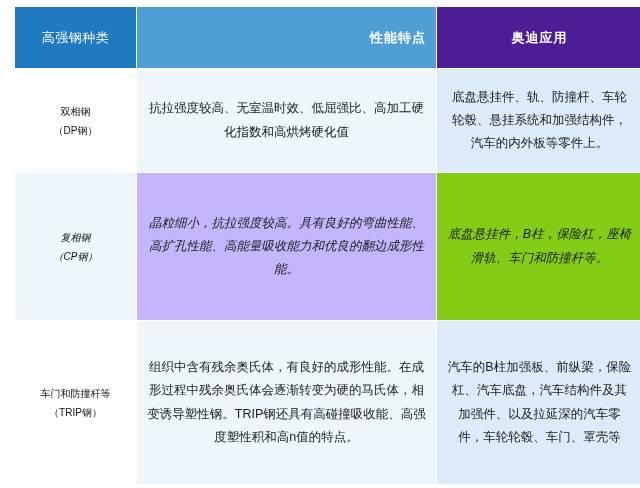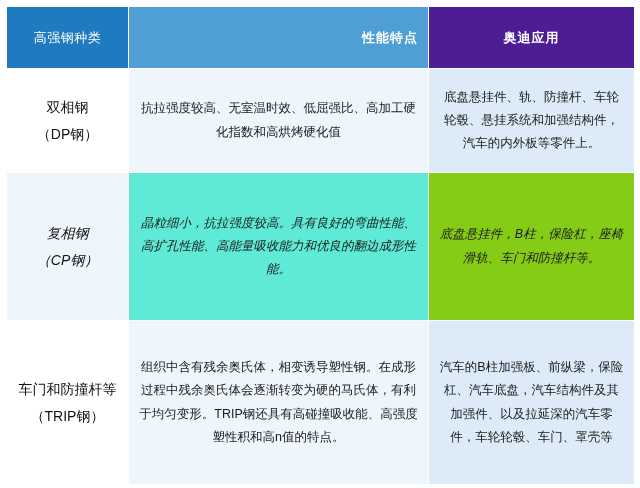--- a/index.html
+++ b/index.html
@@ -10,21 +10,21 @@
     width: 640px;
     height: 488px;
     background: #ffffff;
     font-family: "Liberation Sans", sans-serif;
     overflow: hidden;
   }
   .table-wrap {
     width: 640px;
     height: 488px;
     box-sizing: border-box;
-    padding: 6px 6px 6px 6px;
+    padding: 6px 6px 6px 14px;
     background: #ffffff;
   }
   table.steel-table {
     width: 628px;
     height: 476px;
     border-collapse: collapse;
     table-layout: fixed;
   }
   table.steel-table td,
   table.steel-table th {
@@ -63,32 +63,32 @@
 
   
   .cell {
     font-size: 12.5px;
     line-height: 1.85;
     color: #1b1b1b;
   }
   .cell-name {
     background: #ffffff;
     color: #111111;
-    font-size: 14px;
+    font-size: 10px;
     line-height: 1.9;
   }
   .cell-name.alt {
     background: #eef5fb;
   }
   .cell-desc {
     background: #eef5fb;
     text-align: center;
   }
   .cell-desc.alt {
-    background: #5eead4;
+    background: #c4b5fd;
   }
   .cell-app {
     background: #dcebf7;
     text-align: center;
   }
   .cell-app.alt {
     background: #84cc16;
   }
   .row-dp { height: 104px; }
   .row-cp { height: 148px; font-style: italic; }
@@ -128,18 +128,18 @@
           <span class="name-line">（CP钢）</span>
         </td>
         <td class="cell cell-desc alt">晶粒细小，抗拉强度较高。具有良好的弯曲性能、高扩孔性能、高能量吸收能力和优良的翻边成形性能。</td>
         <td class="cell cell-app alt">底盘悬挂件，B柱，保险杠，座椅滑轨、车门和防撞杆等。</td>
       </tr>
       <tr class="row-trip">
         <td class="cell cell-name">
           <span class="name-line">车门和防撞杆等</span>
           <span class="name-line">（TRIP钢）</span>
         </td>
-        <td class="cell cell-desc">组织中含有残余奥氏体，相变诱导塑性钢。在成形过程中残余奥氏体会逐渐转变为硬的马氏体，有利于均匀变形。TRIP钢还具有高碰撞吸收能、高强度塑性积和高n值的特点。</td>
+        <td class="cell cell-desc">组织中含有残余奥氏体，有良好的成形性能。在成形过程中残余奥氏体会逐渐转变为硬的马氏体，相变诱导塑性钢。TRIP钢还具有高碰撞吸收能、高强度塑性积和高n值的特点。</td>
         <td class="cell cell-app">汽车的B柱加强板、前纵梁，保险杠、汽车底盘，汽车结构件及其加强件、以及拉延深的汽车零件，车轮轮毂、车门、罩壳等</td>
       </tr>
     </tbody>
   </table>
 </div>
 
 </body></html>

